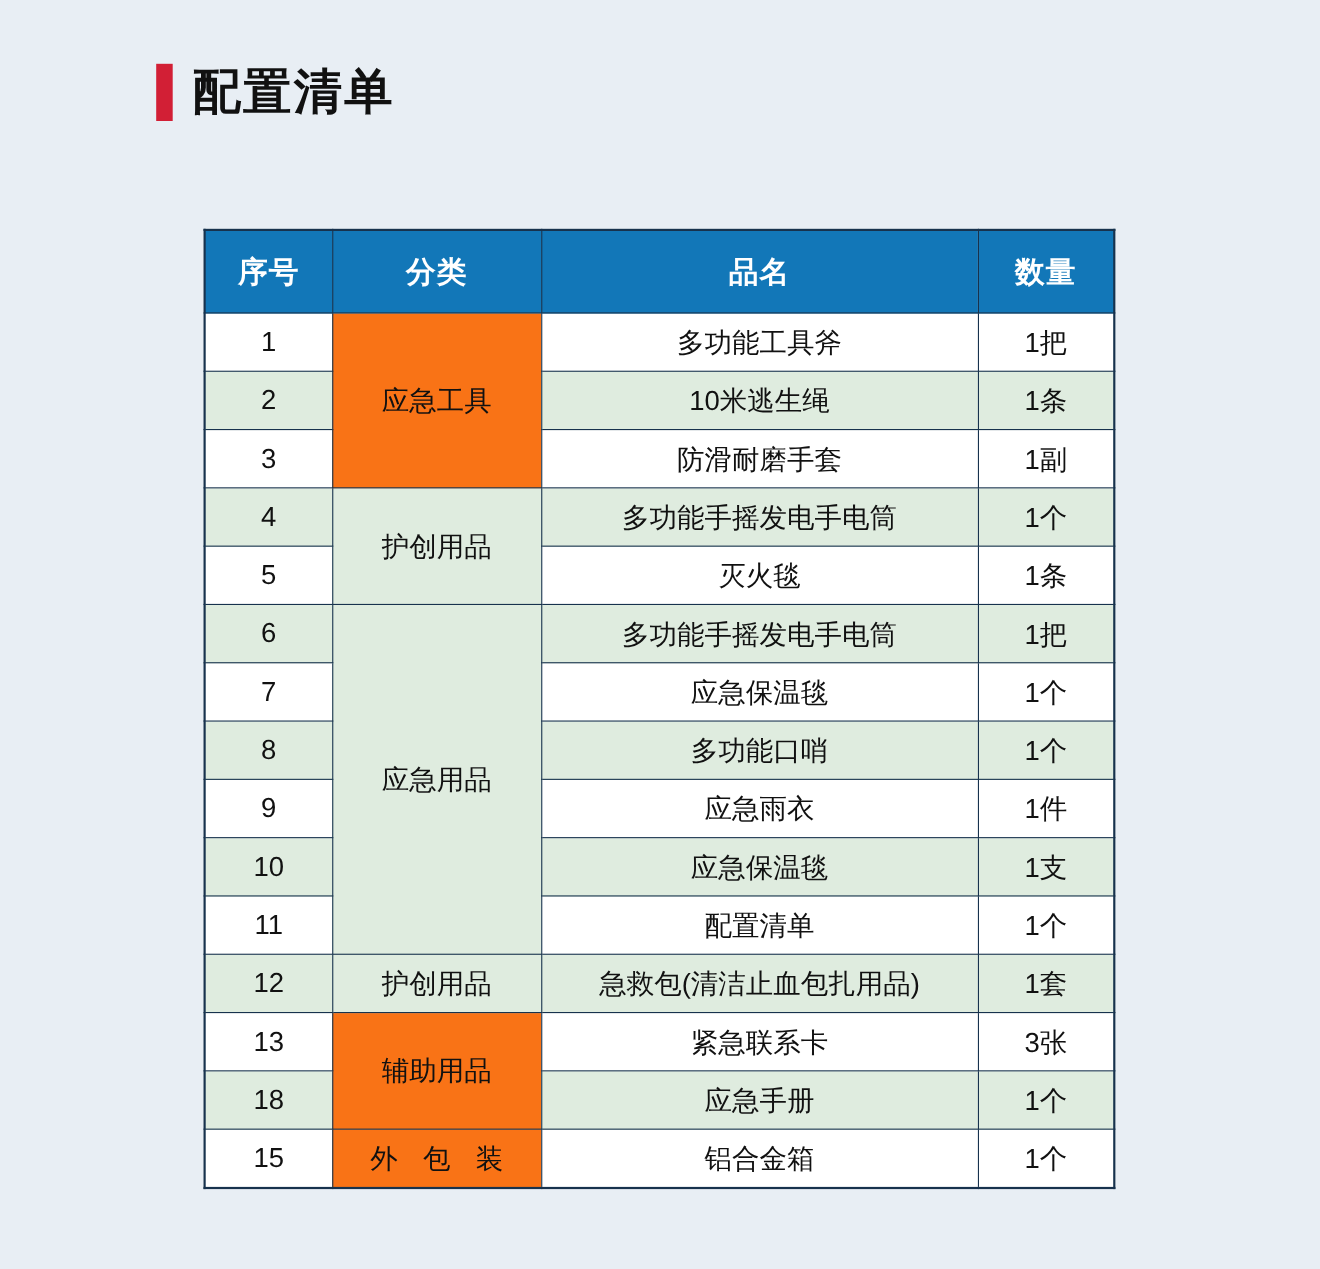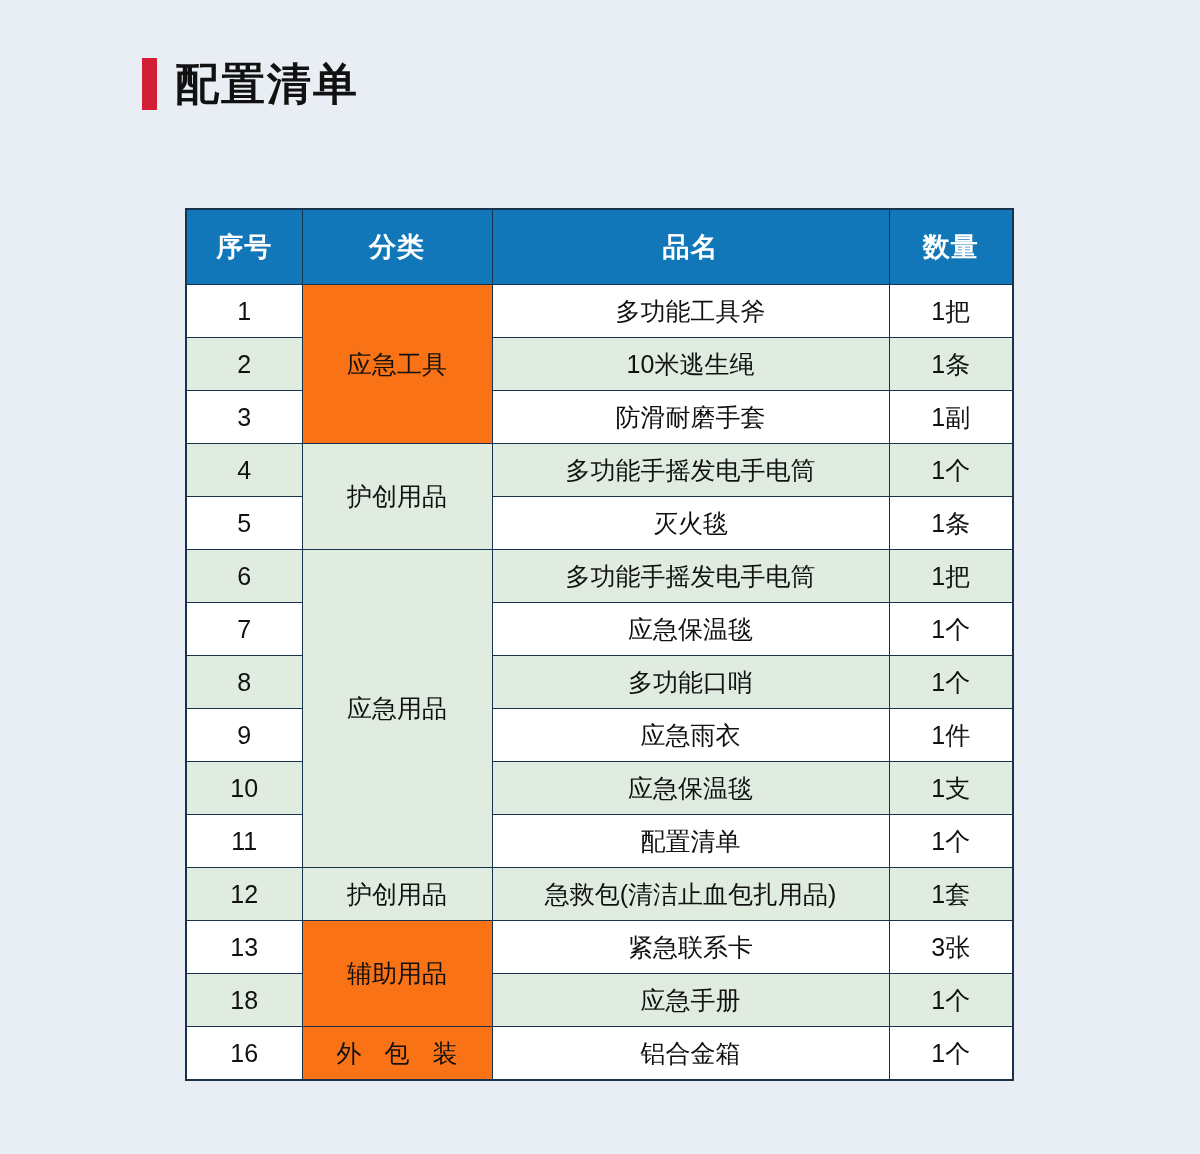--- a/index.html
+++ b/index.html
@@ -199,21 +199,21 @@
             <td class="cat" rowspan="2">辅助用品</td>
             <td class="name">紧急联系卡</td>
             <td class="qty">3张</td>
           </tr>
           <tr class="alt">
             <td class="no">18</td>
             <td class="name">应急手册</td>
             <td class="qty">1个</td>
           </tr>
           <tr>
-            <td class="no">16</td>
+            <td class="no">15</td>
             <td class="cat spaced" rowspan="1">外 包 装</td>
             <td class="name">铝合金箱</td>
             <td class="qty">1个</td>
           </tr>
         </tbody>
     </table>
   </div>
 
 </div>
 

